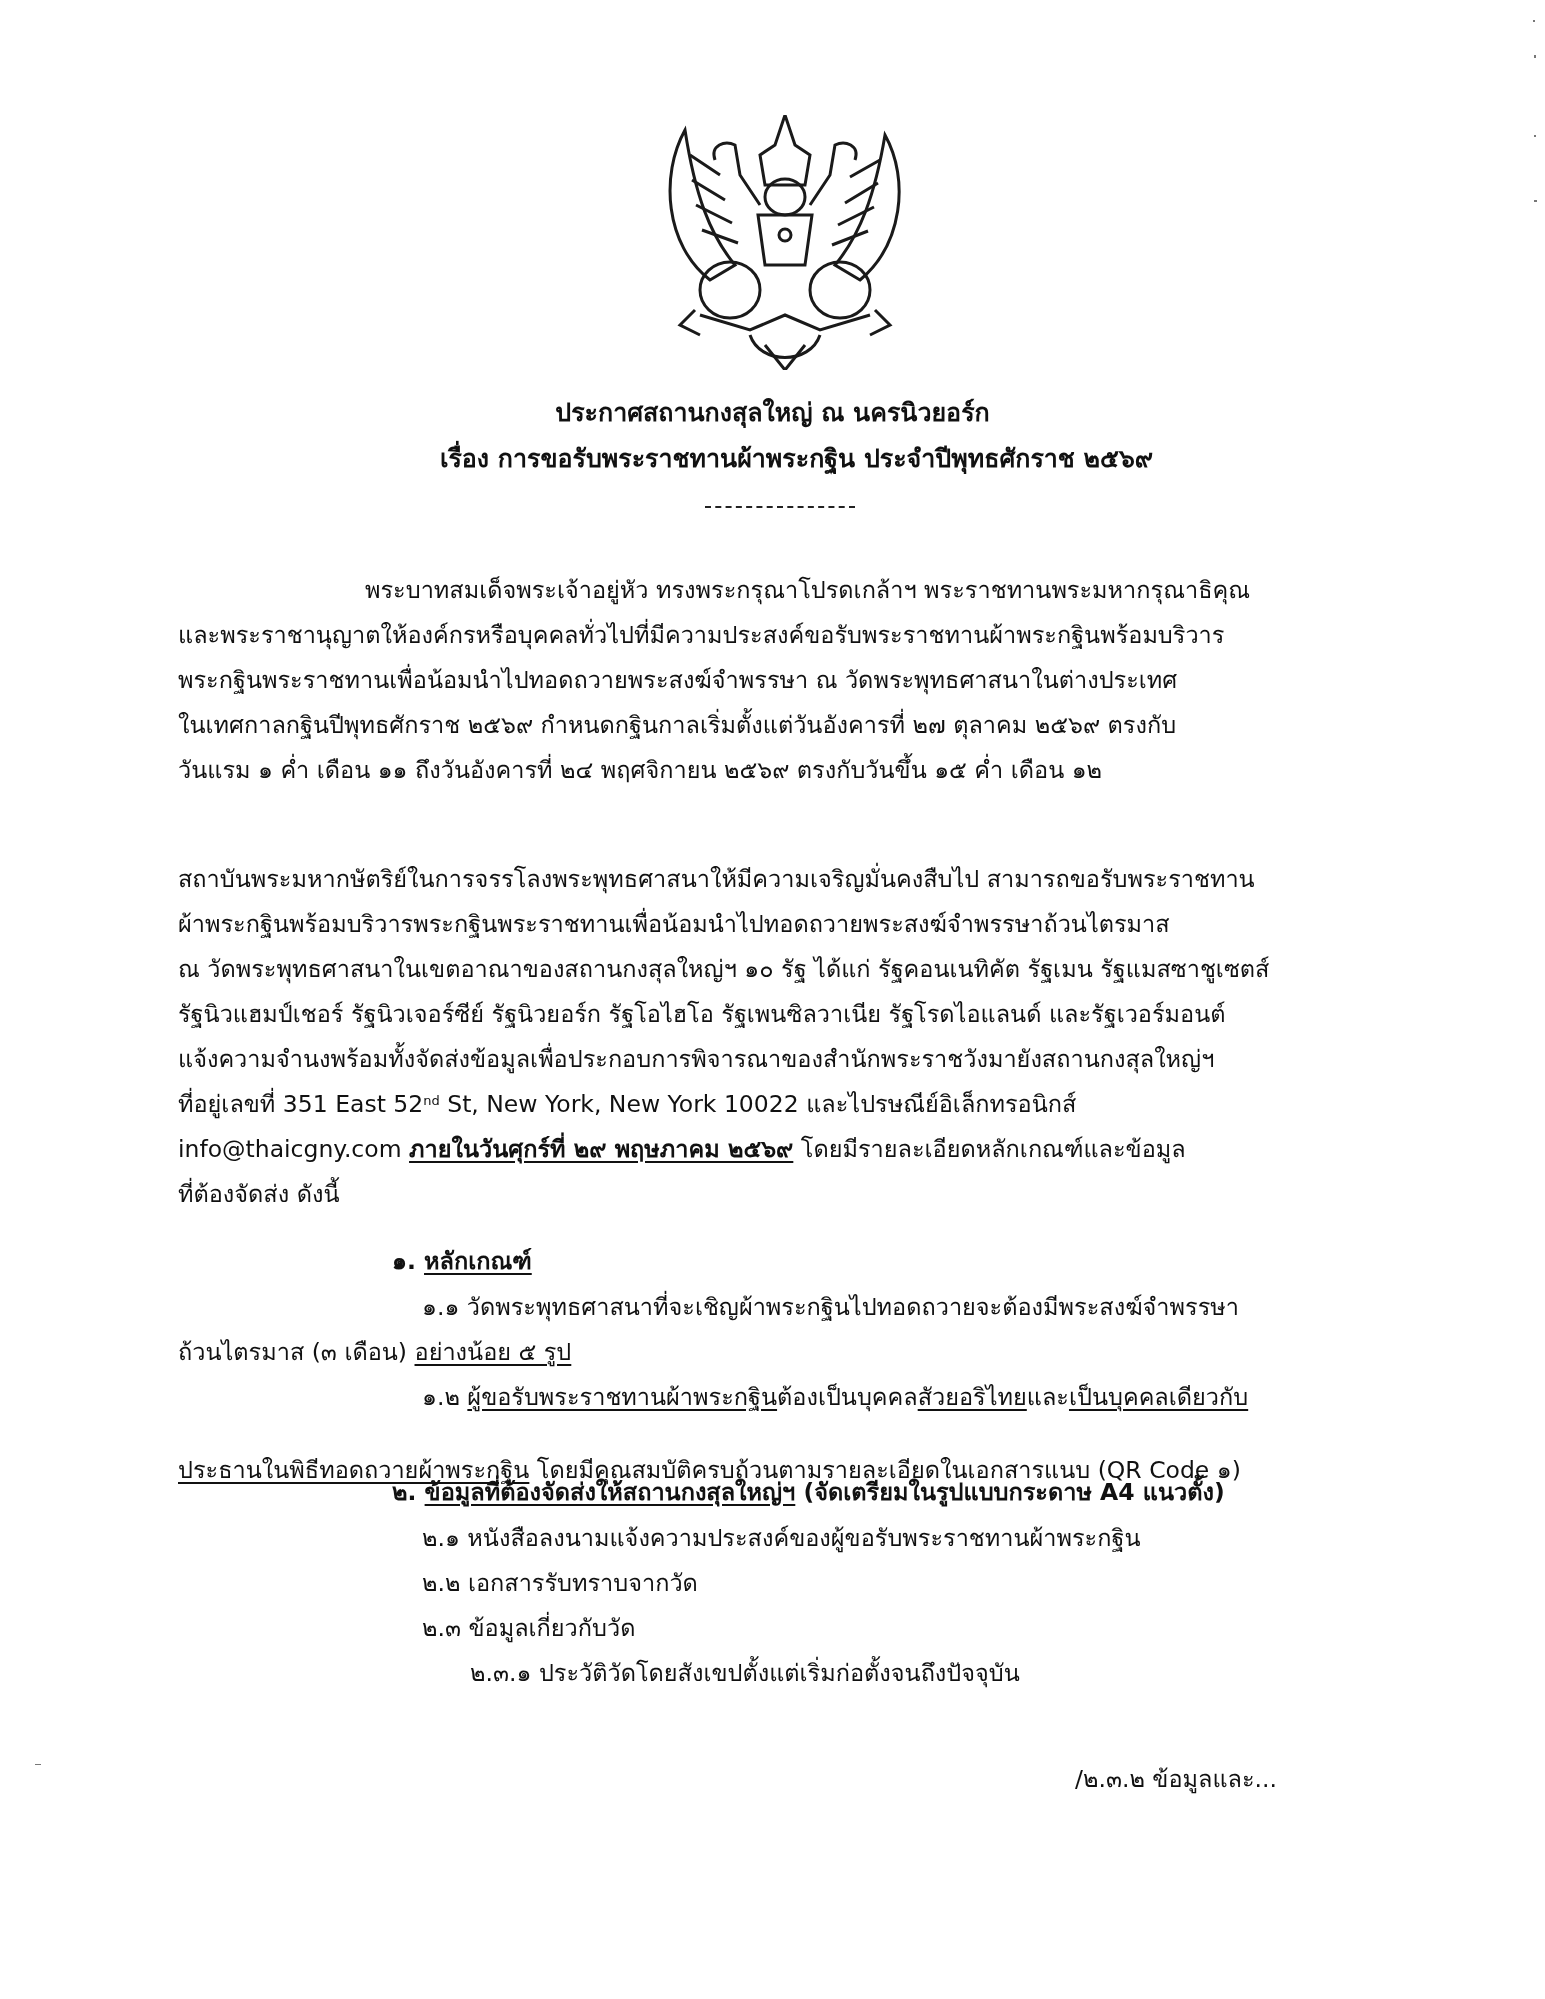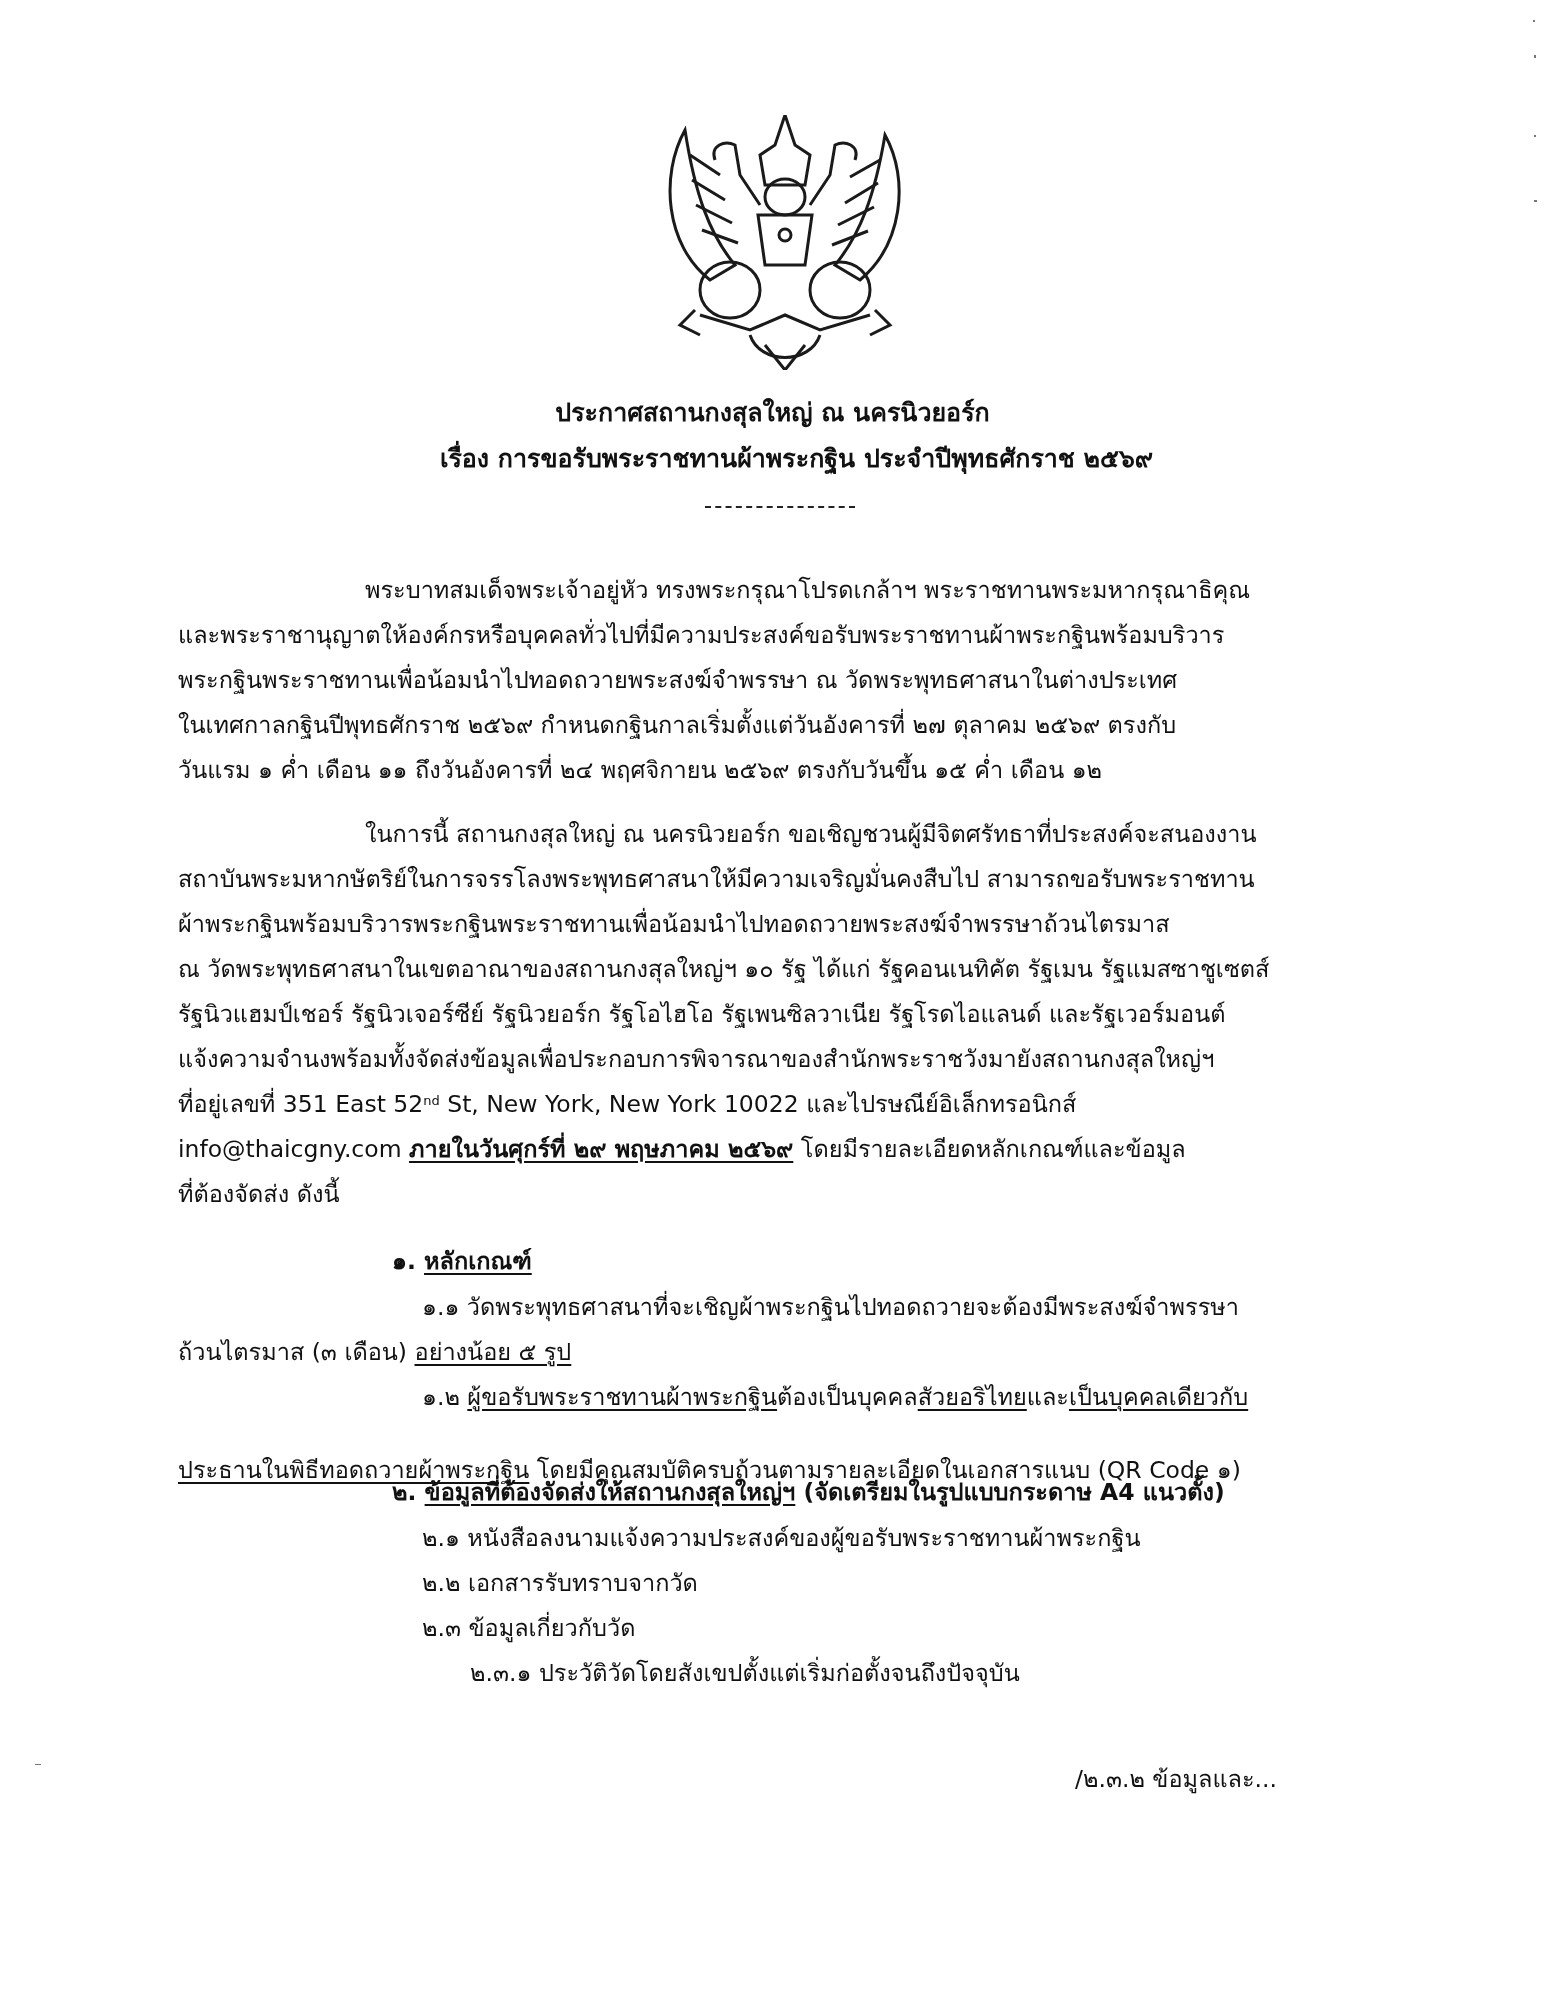--- a/index.html
+++ b/index.html
@@ -59,21 +59,20 @@
   <div class="title t1">ประกาศสถานกงสุลใหญ่ ณ นครนิวยอร์ก</div>
   <div class="title t2">เรื่อง การขอรับพระราชทานผ้าพระกฐิน ประจำปีพุทธศักราช ๒๕๖๙</div>
   <div class="divider"></div>
 
   <div class="line" style="top:573px; left:365px;">พระบาทสมเด็จพระเจ้าอยู่หัว ทรงพระกรุณาโปรดเกล้าฯ พระราชทานพระมหากรุณาธิคุณ</div>
   <div class="line" style="top:618px;">และพระราชานุญาตให้องค์กรหรือบุคคลทั่วไปที่มีความประสงค์ขอรับพระราชทานผ้าพระกฐินพร้อมบริวาร</div>
   <div class="line" style="top:663px;">พระกฐินพระราชทานเพื่อน้อมนำไปทอดถวายพระสงฆ์จำพรรษา ณ วัดพระพุทธศาสนาในต่างประเทศ</div>
   <div class="line" style="top:708px;">ในเทศกาลกฐินปีพุทธศักราช ๒๕๖๙ กำหนดกฐินกาลเริ่มตั้งแต่วันอังคารที่ ๒๗ ตุลาคม ๒๕๖๙ ตรงกับ</div>
   <div class="line" style="top:753px;">วันแรม ๑ ค่ำ เดือน ๑๑ ถึงวันอังคารที่ ๒๔ พฤศจิกายน ๒๕๖๙ ตรงกับวันขึ้น ๑๕ ค่ำ เดือน ๑๒</div>
 
-  <div class="line" style="top:817px; left:365px;">ในการนี้ สถานกงสุลใหญ่ ณ นครนิวยอร์ก ขอเชิญชวนผู้มีจิตศรัทธาที่ประสงค์จะสนองงาน</div>
   <div class="line" style="top:862px;">สถาบันพระมหากษัตริย์ในการจรรโลงพระพุทธศาสนาให้มีความเจริญมั่นคงสืบไป สามารถขอรับพระราชทาน</div>
   <div class="line" style="top:907px;">ผ้าพระกฐินพร้อมบริวารพระกฐินพระราชทานเพื่อน้อมนำไปทอดถวายพระสงฆ์จำพรรษาถ้วนไตรมาส</div>
   <div class="line" style="top:952px;">ณ วัดพระพุทธศาสนาในเขตอาณาของสถานกงสุลใหญ่ฯ ๑๐ รัฐ ได้แก่ รัฐคอนเนทิคัต รัฐเมน รัฐแมสซาชูเซตส์</div>
   <div class="line" style="top:997px;">รัฐนิวแฮมป์เชอร์ รัฐนิวเจอร์ซีย์ รัฐนิวยอร์ก รัฐโอไฮโอ รัฐเพนซิลวาเนีย รัฐโรดไอแลนด์ และรัฐเวอร์มอนต์</div>
   <div class="line" style="top:1042px;">แจ้งความจำนงพร้อมทั้งจัดส่งข้อมูลเพื่อประกอบการพิจารณาของสำนักพระราชวังมายังสถานกงสุลใหญ่ฯ</div>
 
   <div class="line" style="top:1087px;"><span>ที่อยู่เลขที่ 351 East 52</span><sup>nd</sup><span> St, New York, New York 10022 และไปรษณีย์อิเล็กทรอนิกส์</span></div>
 
   <div class="line" style="top:1132px;"><span>info@thaicgny.com</span> <span class="b u">ภายในวันศุกร์ที่ ๒๙ พฤษภาคม ๒๕๖๙</span><span> โดยมีรายละเอียดหลักเกณฑ์และข้อมูล</span></div>
 

